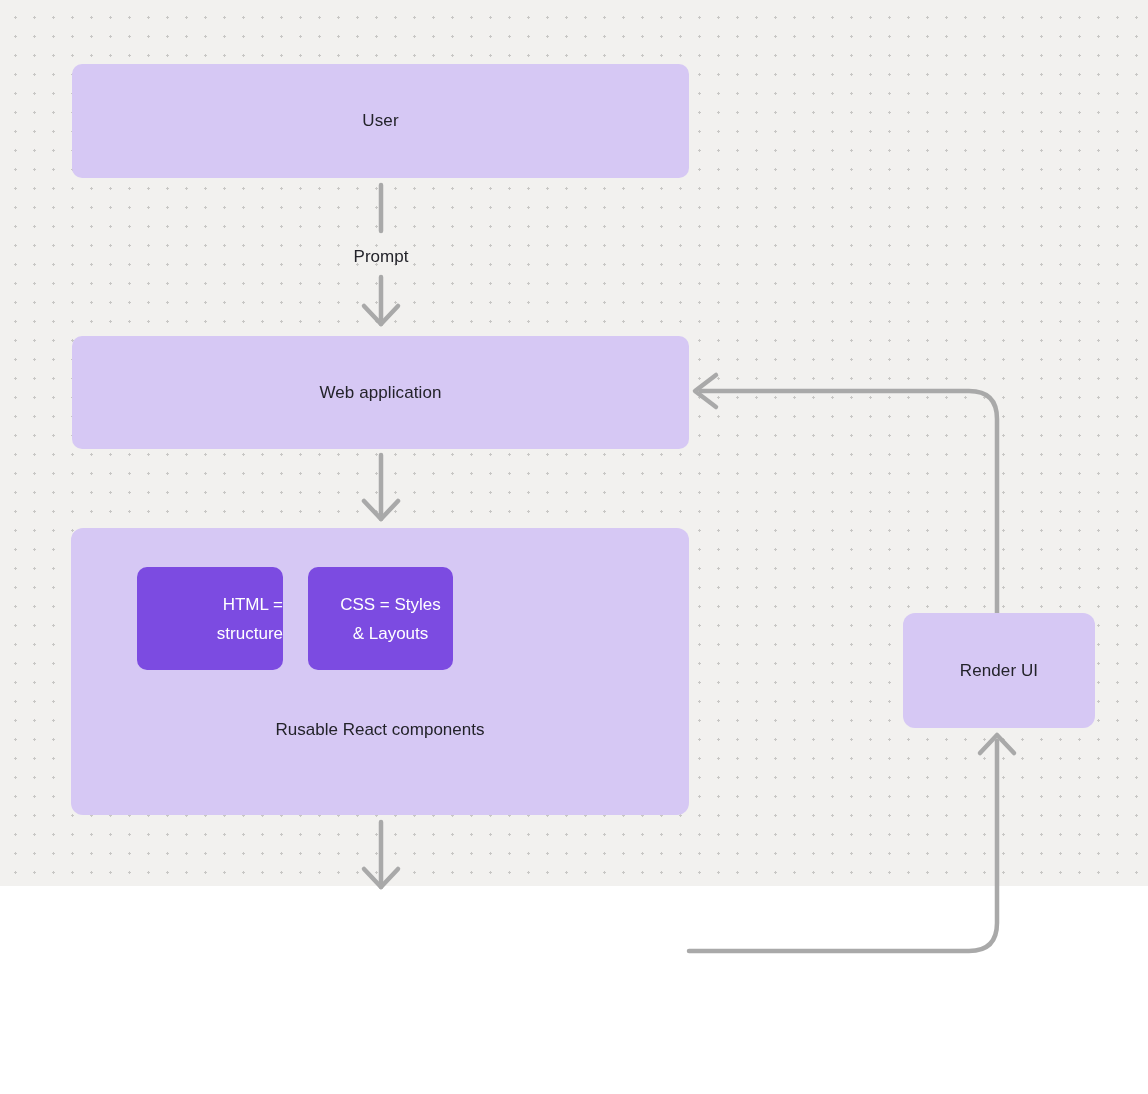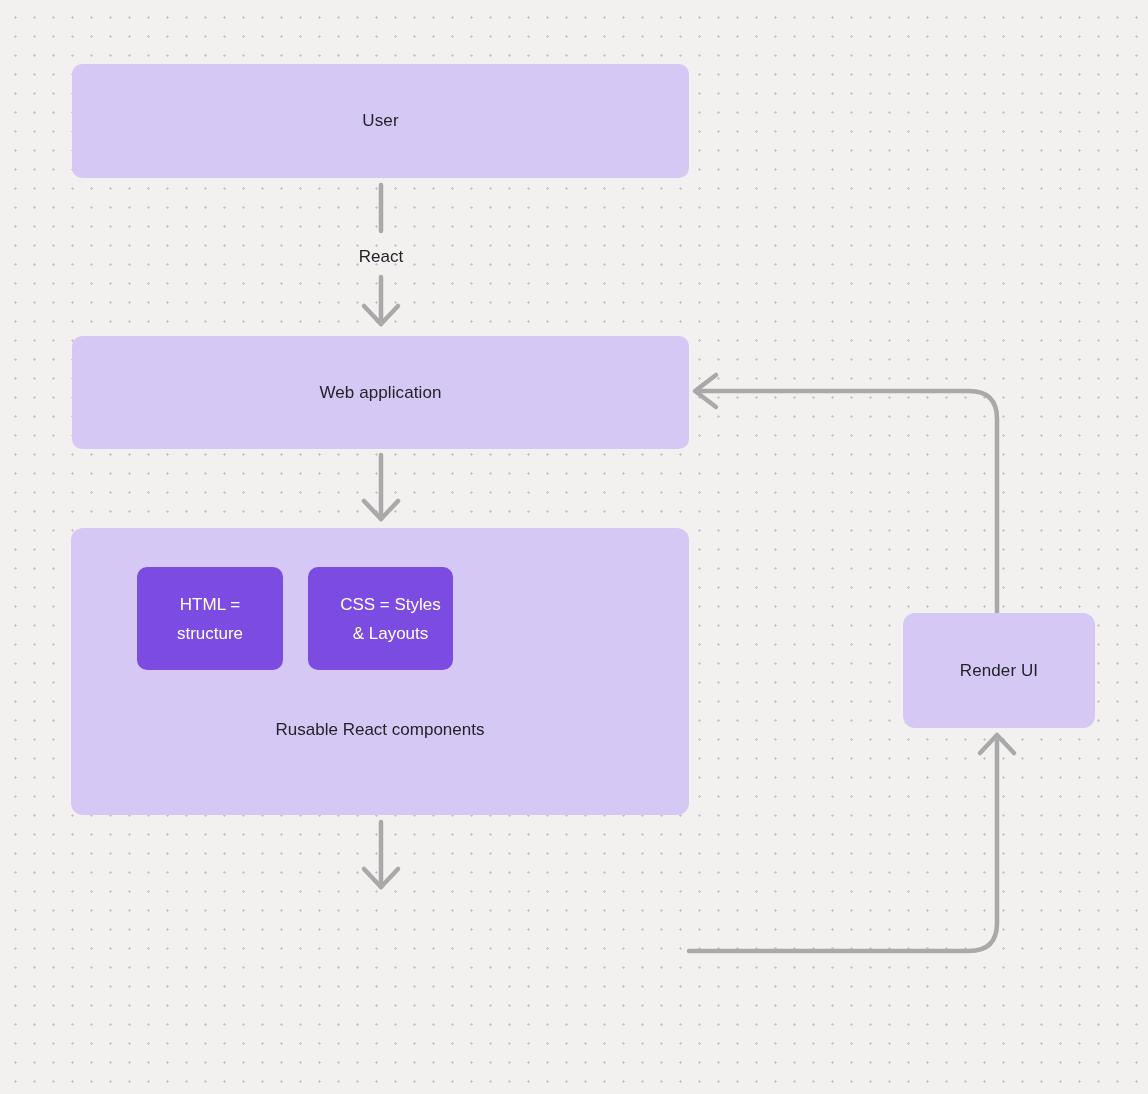--- a/index.html
+++ b/index.html
@@ -13,21 +13,21 @@
   }
   * { box-sizing: border-box; }
   html, body { margin: 0; padding: 0; }
   body {
     width: 1148px; height: 1094px;
     font-family: "Liberation Sans", sans-serif;
     overflow: hidden;
   }
   .canvas {
     position: relative;
-    width: 1148px; height: 1094px;
+    width: 1148px; height: 886px;
     background-color: var(--background);
     background-image: radial-gradient(circle, var(--dot) 1.2px, transparent 1.3px);
     background-size: 19px 19px;
     background-position: 6px 8px;
   }
   svg.connectors {
     position: absolute; left: 0; top: 0;
     width: 1148px; height: 1094px;
     pointer-events: none;
   }
@@ -80,21 +80,21 @@
     position: absolute;
     text-align: center;
     color: var(--text_dark);
     font-size: 17px;
     line-height: 22px;
   }
   
   .node-user        { left: 72px;  top: 64px;  width: 617px; height: 114px; }
   .node-webapp      { left: 72px;  top: 336px; width: 617px; height: 113px; }
   .node-container   { left: 71px;  top: 528px; width: 618px; height: 287px; }
-  .node-html        { left: 66px;  top: 39px;  width: 146px; height: 103px; }
+  .node-html        { left: 66px;  top: 39px;  width: 146px; height: 103px; align-items: flex-end; }
   .node-css         { left: 237px; top: 39px;  width: 145px; height: 103px; padding-left: 20px; }
   .node-js          { left: 407px; top: 39px;  width: 144px; height: 103px; }
   .node-vite        { left: 72px;  top: 894px; width: 617px; height: 114px; }
   .node-render-ui   { left: 903px; top: 613px; width: 192px; height: 115px; border-radius: 12px; }
   .label-prompt     { left: 331px; top: 246px; width: 100px; }
 </style>
 </head>
 <body>
 
 <div class="canvas">
@@ -121,21 +121,21 @@
       <path d="M997,613 L997,419 Q997,391 969,391 L701,391"></path>
       <path d="M716,375 L695,391 L716,407"></path>
     </g>
   </svg>
 
   <div class="node node-user">
     <span>User</span>
   </div>
 
   <div class="edge-label label-prompt">
-    <span>React</span>
+    <span>Prompt</span>
   </div>
 
   <div class="node node-webapp">
     <span>Web application</span>
   </div>
 
   <div class="container-node node-container">
 
     <div class="node-dark node-html">
       <span>HTML =</span>

